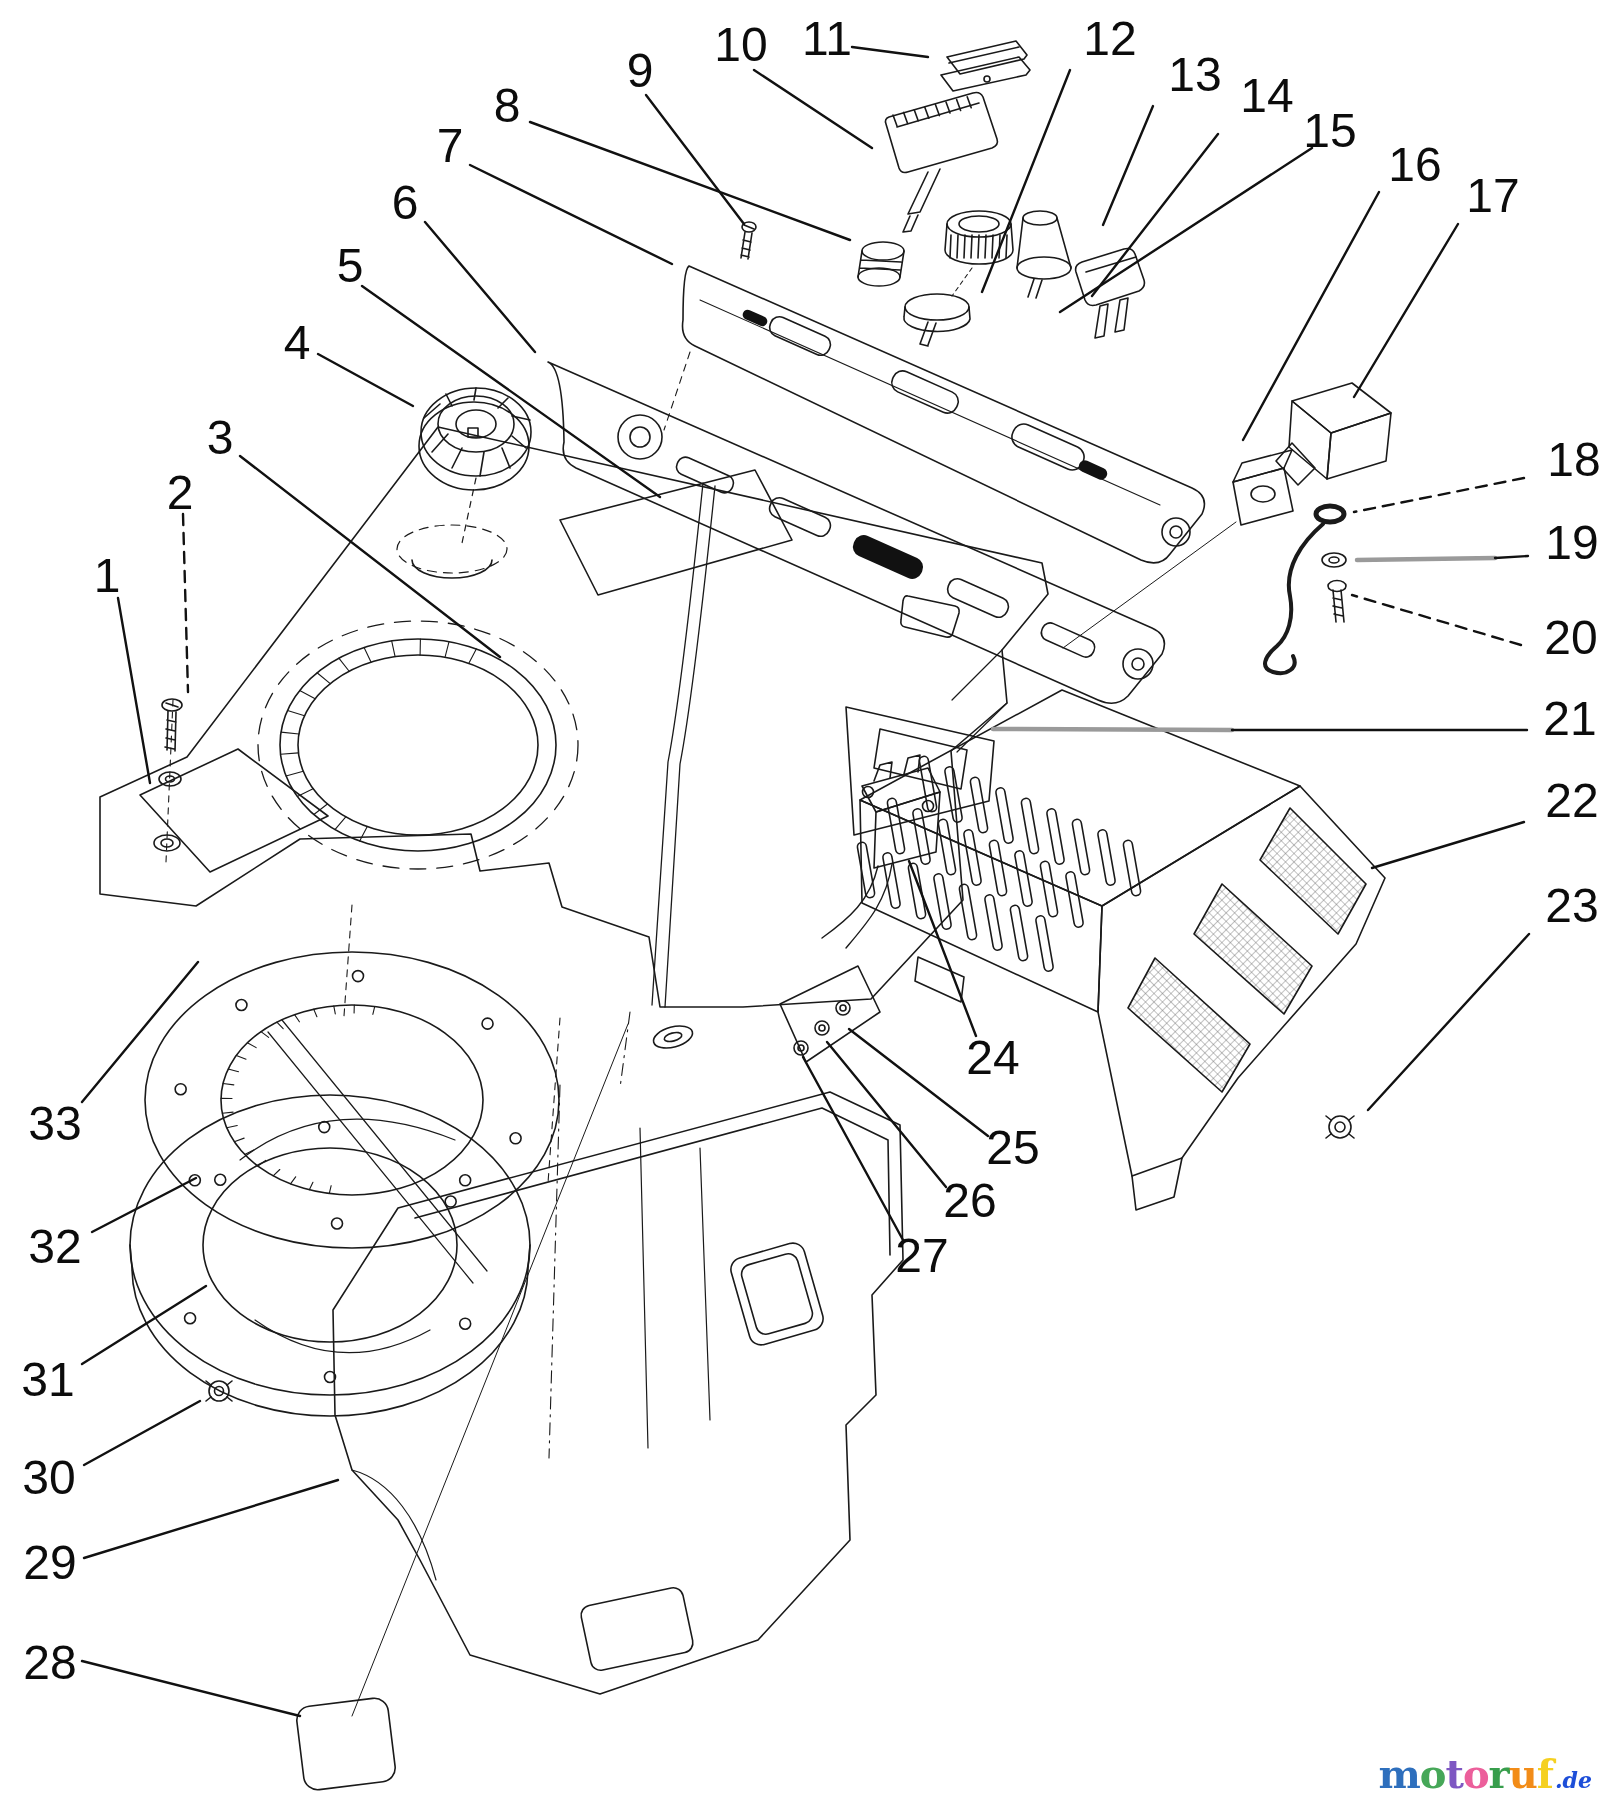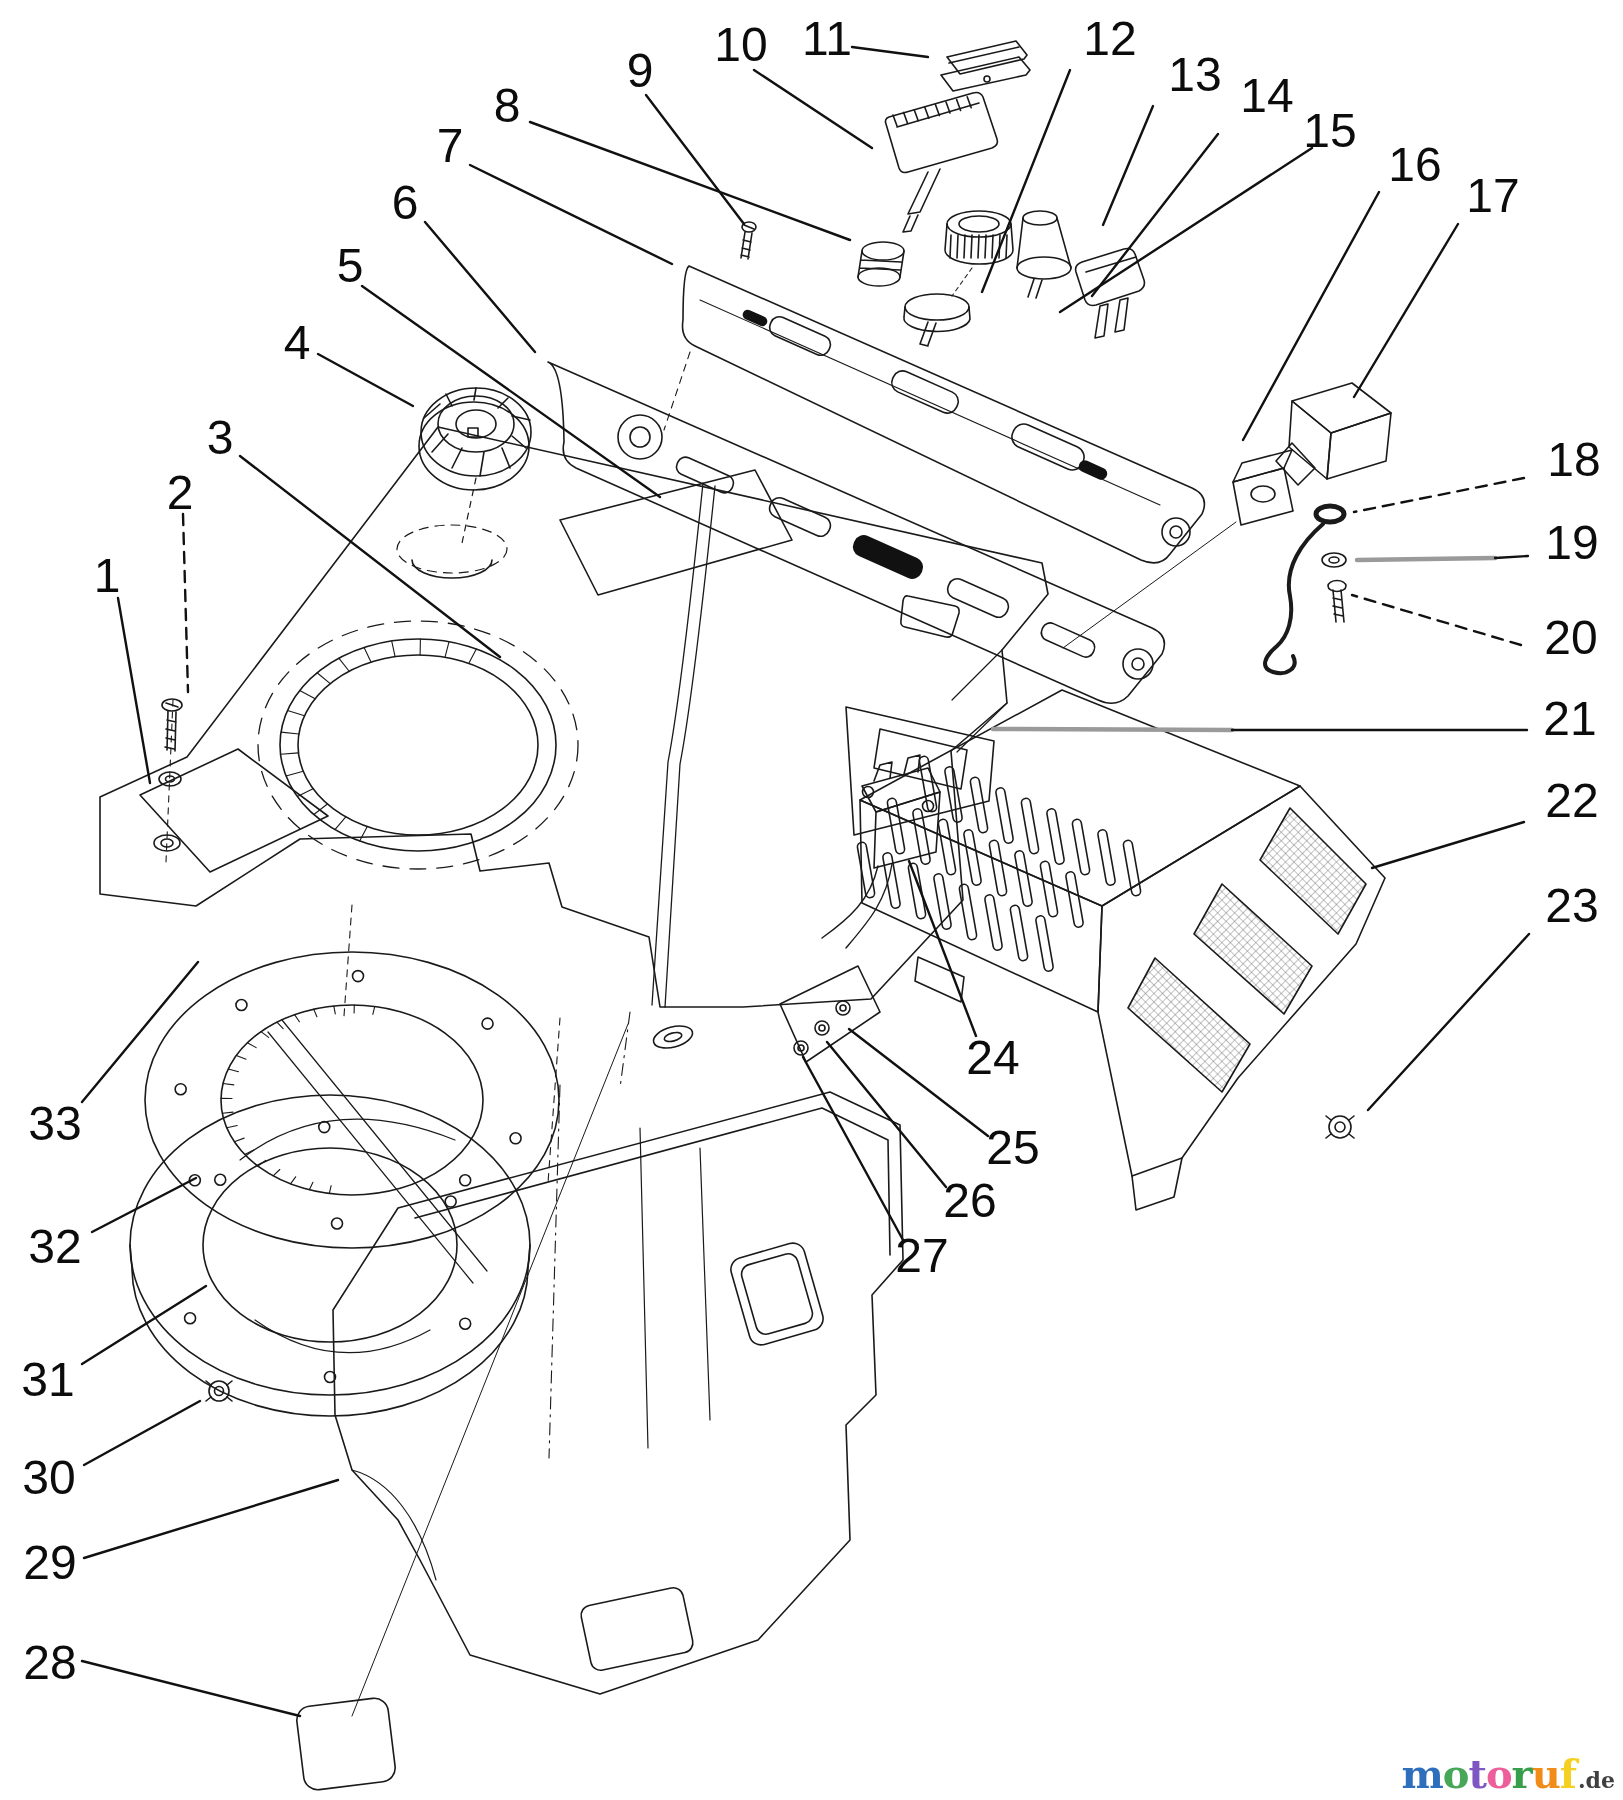--- a/index.html
+++ b/index.html
@@ -2,21 +2,21 @@
 <html><head>
 <meta charset="utf-8">
 <style>
   html,body{margin:0;padding:0;background:#ffffff;}
   .stage{position:relative;width:1623px;height:1800px;background:#fff;overflow:hidden;
          font-family:"Liberation Sans",sans-serif;}
   svg{position:absolute;left:0;top:0;}
   .lineart path,.lineart rect,.lineart ellipse,.lineart circle,.lineart line,.lineart polyline{
       vector-effect:none;}
   .callout-num{font-family:"Liberation Sans",sans-serif;font-size:48px;fill:#0c0c0c;}
-  .logo{position:absolute;right:8px;bottom:6px;display:flex;align-items:baseline;
+  .logo{position:absolute;right:31px;bottom:6px;display:flex;align-items:baseline;
         font-family:"DejaVu Serif",serif;font-weight:bold;justify-content:flex-end;}
   .logo .lw{font-size:40px;line-height:1;letter-spacing:-1px;}
   .logo .de{font-size:22px;color:#3c3c3c;font-weight:bold;margin-left:2px;}
 </style>
 </head>
 <body>
 
 <div class="stage">
 <svg width="1623" height="1800" viewBox="0 0 1623 1800" class="lineart" fill="none" stroke="#1a1a1a" stroke-width="1.6" stroke-linejoin="round" stroke-linecap="round">
 
@@ -416,15 +416,15 @@
         <text x="50" y="1562" text-anchor="middle" dominant-baseline="central" class="callout-num" stroke="none">29</text>
         <text x="49" y="1477" text-anchor="middle" dominant-baseline="central" class="callout-num" stroke="none">30</text>
         <text x="48" y="1379" text-anchor="middle" dominant-baseline="central" class="callout-num" stroke="none">31</text>
         <text x="55" y="1246" text-anchor="middle" dominant-baseline="central" class="callout-num" stroke="none">32</text>
         <text x="55" y="1123" text-anchor="middle" dominant-baseline="central" class="callout-num" stroke="none">33</text>
       </g>
 </svg>
 
 <div class="logo">
   <span id="logo-letters"><span class="lw" style="color: rgb(46, 111, 189);">m</span><span class="lw" style="color: rgb(70, 167, 88);">o</span><span class="lw" style="color: rgb(126, 87, 194);">t</span><span class="lw" style="color: rgb(236, 95, 155);">o</span><span class="lw" style="color: rgb(55, 158, 76);">r</span><span class="lw" style="color: rgb(242, 140, 24);">u</span><span class="lw" style="color: rgb(245, 208, 32);">f</span></span>
-      <span class="de" style="color: #404040;">.de</span>
+      <span class="de" style="color: #1d4ed8; font-style: italic;">.de</span>
 </div>
 </div>
 
 </body></html>

